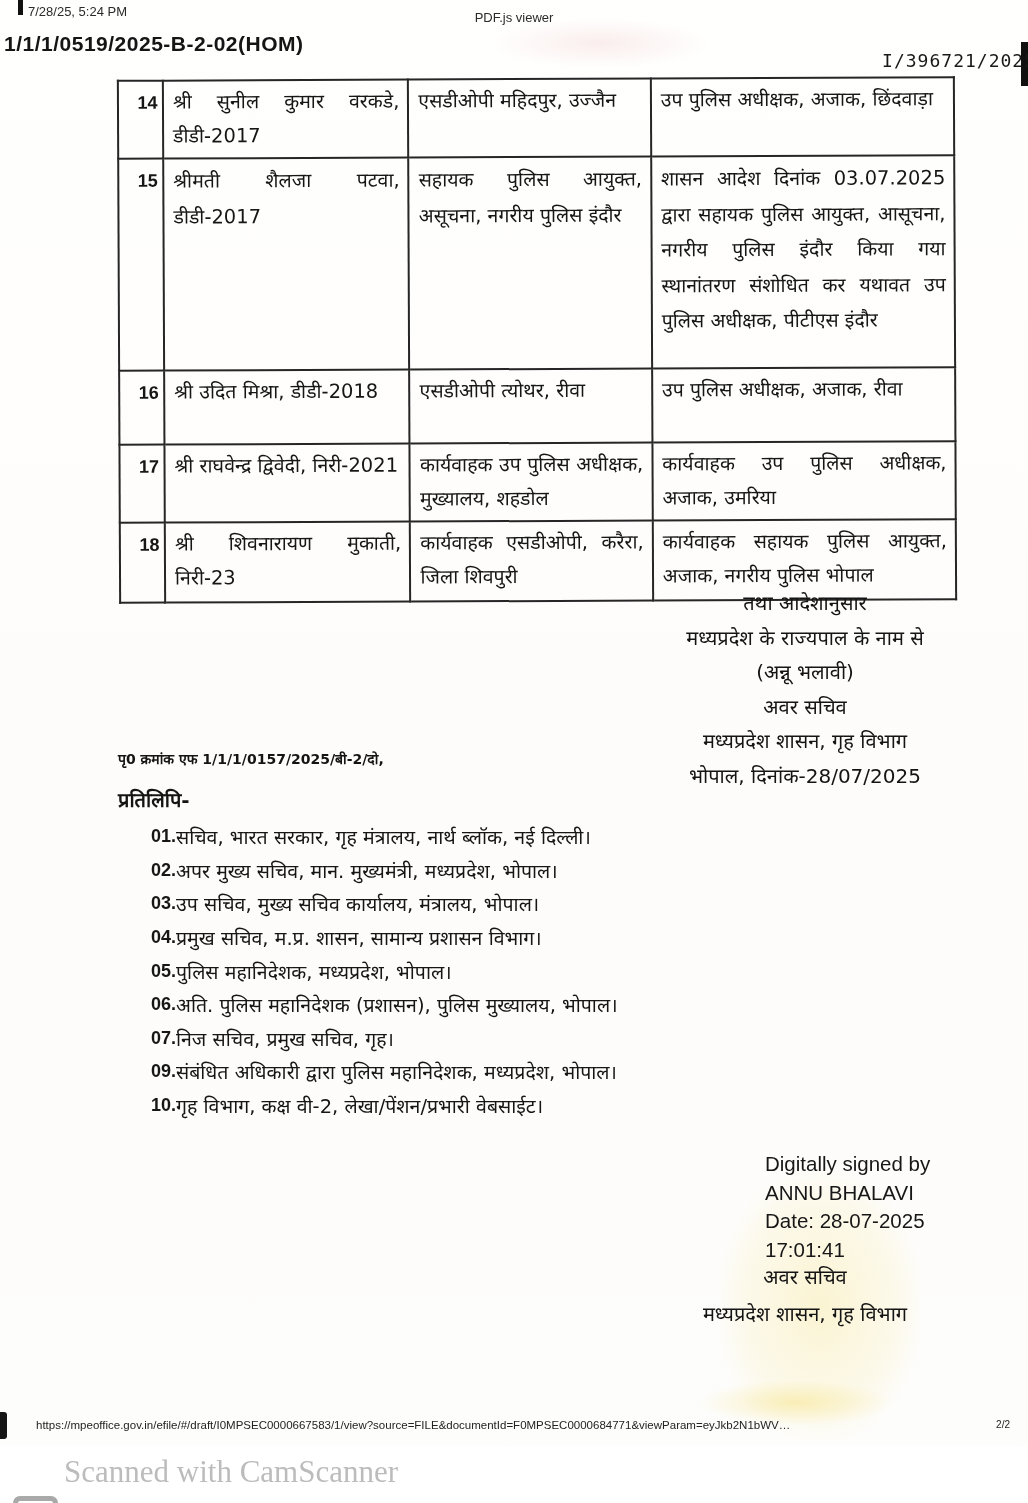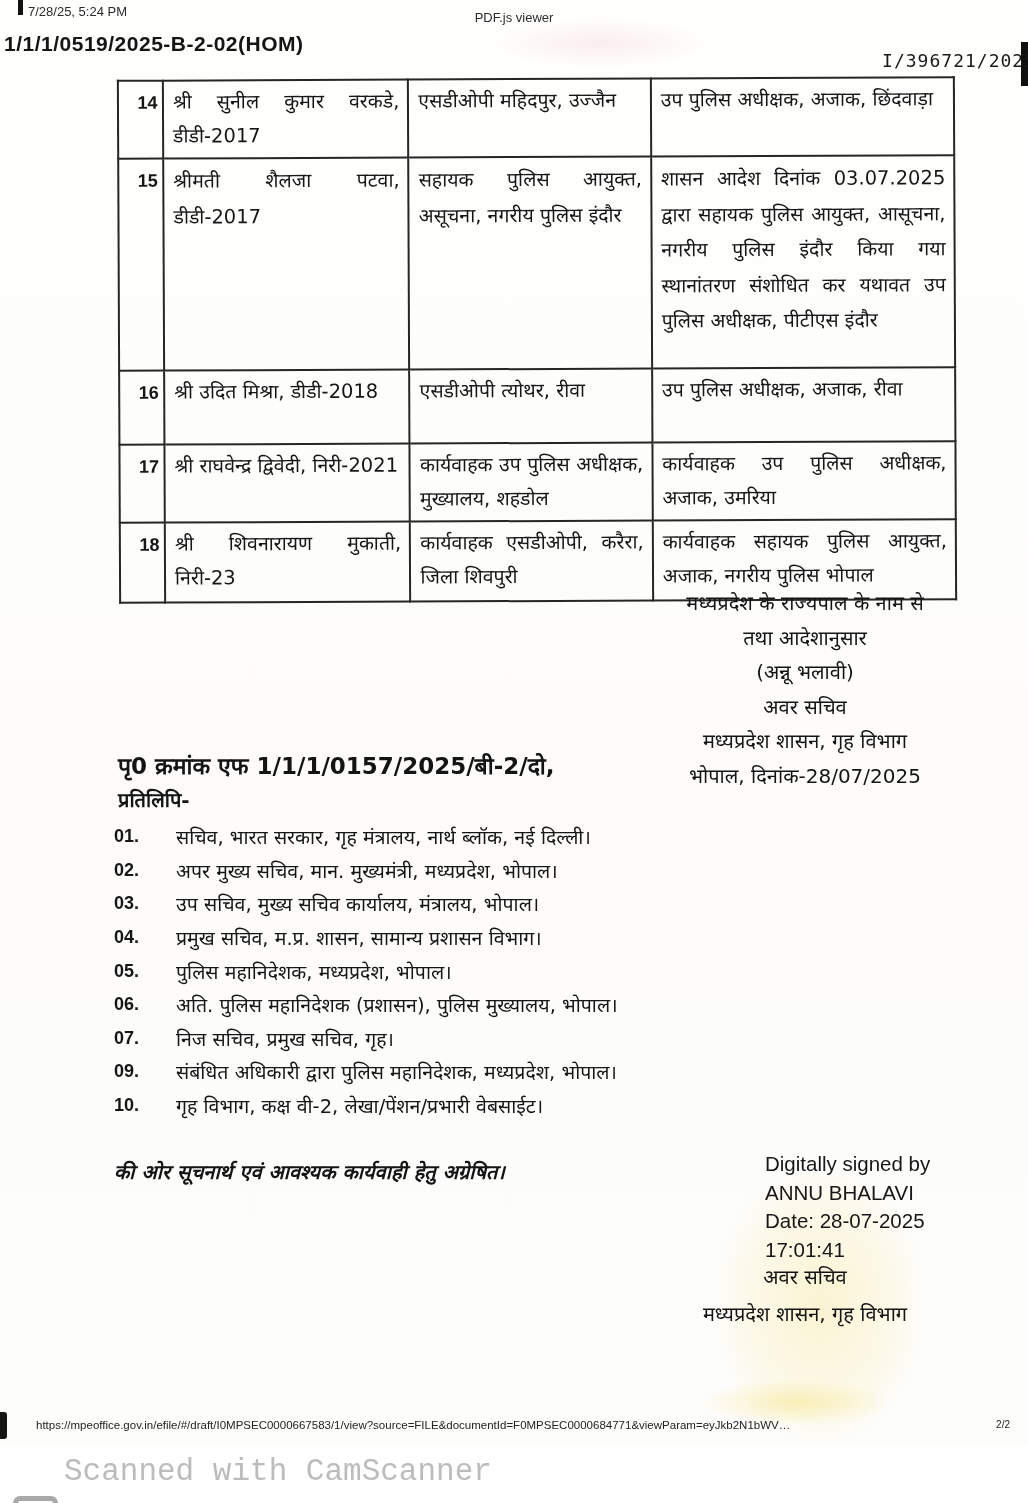--- a/index.html
+++ b/index.html
@@ -27,36 +27,36 @@
   .order-table td.c-from { width:243px; text-align:justify; }
   .order-table td.c-to { width:304px; text-align:justify; }
   tr.r14 td { height:72px; }
   tr.r15 td { height:212px; line-height:35.5px; }
   tr.r16 td { height:74px; }
   tr.r17 td { height:66px; }
   tr.r18 td { height:80px; }
   
   .signoff { position:absolute; top:586px; left:638px; width:334px; text-align:center; font-size:20px; line-height:34.5px; color:#141414; }
   
-  .endorse-ref { position:absolute; top:749px; left:118px; font-size:23px; font-weight:bold; color:#141414; }
+  .endorse-ref { position:absolute; top:749px; left:118px; font-size:14px; font-weight:bold; color:#141414; }
   .copy-label { position:absolute; top:786px; left:118px; font-size:20px; font-weight:bold; color:#141414; }
-  .copy-list { position:absolute; top:820px; left:114px; width:600px; }
+  .copy-list { position:absolute; top:820px; left:114px; width:600px;text-align:right; }
   .copy-item { display:flex; height:33.6px; align-items:center; font-size:19.5px; color:#161616; }
   .copy-num { width:62px; flex:0 0 62px; font-family:"Liberation Sans", sans-serif; font-weight:bold; font-size:18px; }
   .closing-line { position:absolute; top:1158px; left:114px; font-size:20px; font-style:italic; font-weight:bold; color:#141414; }
   
   .digital-sig { position:absolute; top:1150px; left:753px; font-family:"Liberation Sans", sans-serif; font-size:20.5px; line-height:28.5px; color:#171717;margin-left:12px; }
   .sig-designation { position:absolute; top:1263px; left:638px; width:334px; text-align:center; font-size:20px; color:#141414; }
   .sig-org { position:absolute; top:1300px; left:638px; width:334px; text-align:center; font-size:20px; color:#141414; }
   
   .cs-bar { position:absolute; left:0; top:1446px; width:100%; height:57px; background:#ffffff; }
   .cs-logo { position:absolute; left:13px; top:6px; width:45px; height:45px; border:5px solid #a9a9a9; border-radius:7px; background:#ffffff;margin-top:44px; }
   .cs-logo-text { position:absolute; left:1px; top:1px; font-family:"Liberation Sans", sans-serif; font-weight:bold; font-size:23px; color:#a9a9a9; letter-spacing:-1px; }
   .cs-logo-base { position:absolute; left:-5px; bottom:-5px; width:45px; height:10px; background:#a9a9a9; border-radius:0 0 4px 4px; }
-  .cs-text { position:absolute; left:64px; top:8px; font-family:Liberation Mono, monospace; font-size:31px; color:#bcbcbc; }
+  .cs-text { position:absolute; left:64px; top:8px; font-family:Liberation Serif, serif; font-size:31px; color:#bcbcbc; }
   
   .stain-bottom { position:absolute; left:720px; top:1170px; width:200px; height:270px; background:radial-gradient(ellipse at center, rgba(248,233,160,0.45) 0%, rgba(248,233,160,0.18) 55%, rgba(248,233,160,0) 75%); pointer-events:none; }
   .stain-footer { position:absolute; left:700px; top:1380px; width:190px; height:45px; background:radial-gradient(ellipse at center, rgba(246,228,140,0.55) 0%, rgba(246,228,140,0) 72%); pointer-events:none; }
   .stain-top { position:absolute; left:490px; top:18px; width:220px; height:50px; background:radial-gradient(ellipse at center, rgba(240,205,205,0.35) 0%, rgba(240,205,205,0) 70%); pointer-events:none; }
   .mark-topleft { position:absolute; left:18px; top:0; width:5px; height:15px; background:#111; }
   .mark-leftedge { position:absolute; left:0; top:1412px; width:7px; height:27px; background:#151515; border-radius:0 3px 3px 0; }
   .mark-rightedge { position:absolute; right:0; top:42px; width:7px; height:44px; background:#101010; }
 </style>
 </head>
 <body>
@@ -107,22 +107,22 @@
       <tr class="r18">
         <td class="c-sn">18</td>
         <td class="c-name">श्री शिवनारायण मुकाती, निरी-23</td>
         <td class="c-from">कार्यवाहक एसडीओपी, करैरा, जिला शिवपुरी</td>
         <td class="c-to">कार्यवाहक सहायक पुलिस आयुक्त, अजाक, नगरीय पुलिस भोपाल</td>
       </tr>
     </tbody>
   </table>
 
   <div class="signoff">
+    <div>तथा आदेशानुसार</div>
     <div>मध्यप्रदेश के राज्यपाल के नाम से</div>
-    <div>तथा आदेशानुसार</div>
     <div>(अन्नू भलावी)</div>
     <div>अवर सचिव</div>
     <div>मध्यप्रदेश शासन, गृह विभाग</div>
     <div>भोपाल, दिनांक-28/07/2025</div>
   </div>
 
   <div class="endorse-ref">पृ0 क्रमांक एफ 1/1/1/0157/2025/बी-2/दो,</div>
   <div class="copy-label">प्रतिलिपि-</div>
 
   <div class="copy-list">
@@ -157,21 +157,20 @@
     <div class="copy-item">
       <span class="copy-num">09.</span>
       <span>संबंधित अधिकारी द्वारा पुलिस महानिदेशक, मध्यप्रदेश, भोपाल।</span>
     </div>
     <div class="copy-item">
       <span class="copy-num">10.</span>
       <span>गृह विभाग, कक्ष वी-2, लेखा/पेंशन/प्रभारी वेबसाईट।</span>
     </div>
   </div>
 
-  <div class="closing-line">की ओर सूचनार्थ एवं आवश्यक कार्यवाही हेतु अग्रेषित।</div>
 
   <div class="digital-sig">
     <div>Digitally signed by</div>
     <div>ANNU BHALAVI</div>
     <div>Date: 28-07-2025</div>
     <div>17:01:41</div>
   </div>
   <div class="sig-designation">अवर सचिव</div>
   <div class="sig-org">मध्यप्रदेश शासन, गृह विभाग</div>
 

